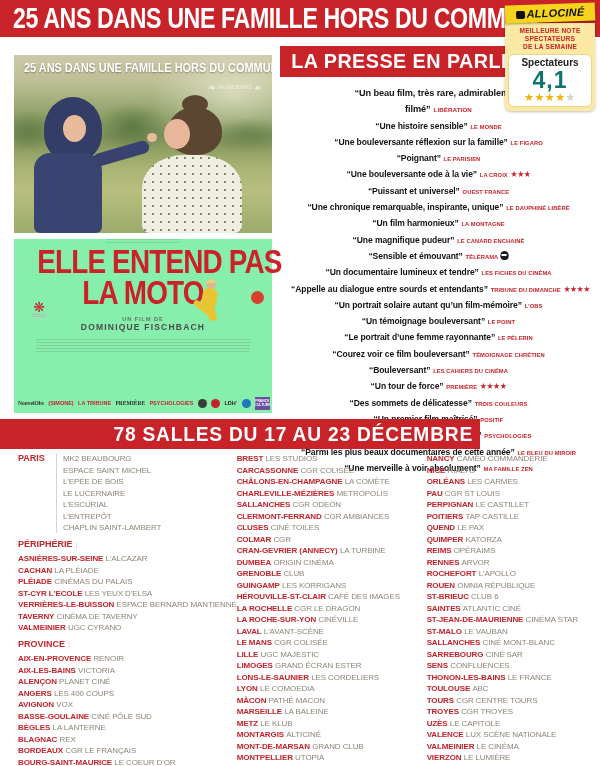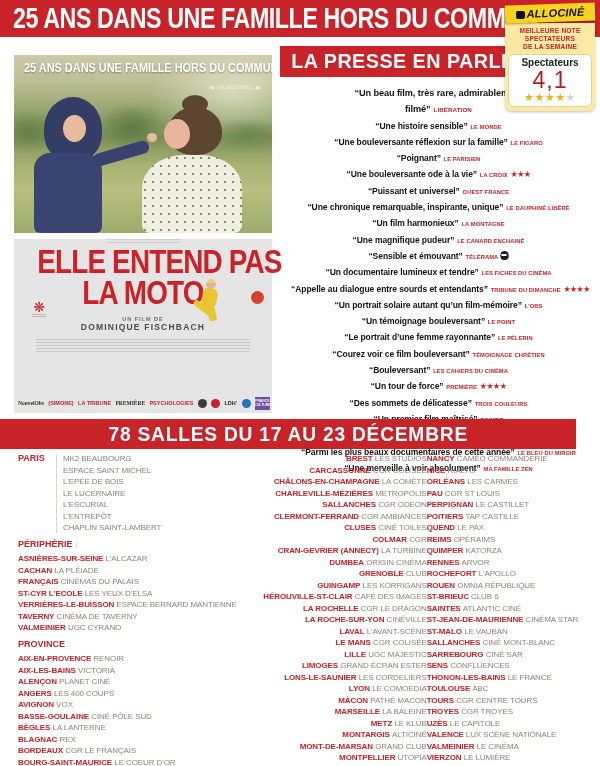--- a/index.html
+++ b/index.html
@@ -16,21 +16,21 @@
   .badge .brand{display:block;background:#f6d41d;color:#111;font-weight:bold;font-style:italic;
                 font-size:11px;text-align:center;padding:3px 2px;transform:rotate(-2deg);
                 box-shadow:0 1px 2px rgba(0,0,0,.35);letter-spacing:.2px;}
   .badge .brand .tick{display:inline-block;width:9px;height:8px;background:#111;border-radius:2px;
                 margin-right:2px;vertical-align:-1px;}
   .badge .card{background:#fbe9a4;border-radius:0 0 6px 6px;padding:4px 3px 4px;margin-top:1px;
                box-shadow:0 1px 3px rgba(0,0,0,.25);}
   .badge .tag{color:#c9232a;font-weight:bold;font-size:6.6px;text-align:center;line-height:8px;letter-spacing:.2px;}
   .badge .score{background:#fff;border:1px solid #e7d58f;border-radius:6px;margin-top:3px;padding:2px 0 3px;text-align:center;}
   .badge .aud{font-size:10px;font-weight:bold;color:#222;}
-  .badge .num{font-size:23px;font-weight:normal;color:#b91c1c;line-height:24px;letter-spacing:1px;}
+  .badge .num{font-size:23px;font-weight:bold;color:#0f766e;line-height:24px;letter-spacing:1px;}
   .badge .stars{font-size:11px;line-height:11px;letter-spacing:.5px;}
   .badge .stars .f{color:#f0b30a;} .badge .stars .e{color:#d3d3d3;}
 
   
   .poster{position:absolute;left:14px;top:55px;width:258px;height:352px;background:#fff;}
   .photo{position:relative;width:258px;height:178px;overflow:hidden;
     background:
       radial-gradient(120px 70px at 85% 22%, rgba(255,255,238,.5), rgba(255,255,238,0) 70%),
       linear-gradient(180deg,#cdc9ab 0%,#bdbf94 15%,#94a46d 32%,#7d9058 46%,#a7b272 62%,#b8bf80 76%,#9cab6c 100%);}
   .tree{position:absolute;border-radius:50%;filter:blur(1.5px);}
@@ -45,21 +45,21 @@
   .kid-hood{position:absolute;left:30px;top:42px;width:58px;height:64px;background:#343d66;border-radius:50% 50% 42% 42%;}
   .kid-face{position:absolute;left:49px;top:60px;width:23px;height:27px;background:#e9bb9d;border-radius:50%;}
   .kid-body{position:absolute;left:20px;top:98px;width:68px;height:80px;background:#3a4470;border-radius:16px 18px 6px 6px;}
   .kid-arm{position:absolute;left:78px;top:92px;width:58px;height:13px;background:#39426e;border-radius:7px;transform:rotate(-16deg);}
   .kid-hand{position:absolute;left:133px;top:78px;width:10px;height:9px;background:#e9bb9d;border-radius:50%;}
   .w-bun{position:absolute;right:64px;top:40px;width:26px;height:18px;background:#5d4631;border-radius:50%;}
   .w-hair{position:absolute;right:50px;top:52px;width:54px;height:48px;background:#5d4631;border-radius:50% 50% 45% 45%;}
   .w-face{position:absolute;right:82px;top:64px;width:26px;height:30px;background:#e8b79b;border-radius:50%;}
   .w-body{position:absolute;right:30px;top:100px;width:100px;height:78px;border-radius:42% 42% 8px 8px;
           background:radial-gradient(circle at 3px 3px,#77906a 1px,transparent 1.4px) 0 0/8px 8px,#f1eee1;}
-  .pwhite{position:relative;width:258px;height:174px;background:#e5e5e5;}
+  .pwhite{position:relative;width:258px;height:174px;background:#86efac;}
   .fp0{margin:6px 92px 2px;height:5px;opacity:.35;
        background:repeating-linear-gradient(180deg,rgba(90,90,90,.5) 0 1px,transparent 1px 3px);}
   .ptitle{color:#cb2129;font-weight:bold;text-align:center;font-size:34px;line-height:31px;
           transform:scaleX(.82);transform-origin:center;letter-spacing:-1px;white-space:nowrap;}
   .fest{position:absolute;left:18px;top:62px;color:#c3242b;font-size:14px;line-height:12px;text-align:center;}
   .fest .bar{width:14px;height:1px;background:#bbb;margin:1px auto;}
   .kboy{position:absolute;right:36px;top:40px;width:52px;height:46px;}
   .kboy .head{position:absolute;left:22px;top:0;width:10px;height:10px;border-radius:50%;
               background:linear-gradient(180deg,#e6d27a 45%,#e2b58e 45%);}
   .kboy .body{position:absolute;left:18px;top:9px;width:15px;height:20px;background:#e9c533;border-radius:6px;transform:rotate(10deg);}
@@ -90,29 +90,29 @@
   .pq{line-height:13.3px;white-space:nowrap;transform:scaleX(.93);transform-origin:center;color:#131313;}
   .pq:first-child{white-space:normal;max-width:232px;margin:0 auto;transform:none;}
   .qt{font-weight:bold;font-size:9.2px;letter-spacing:-.1px;}
   .qs{color:#c9232a;font-weight:bold;font-size:6.2px;margin-left:3px;letter-spacing:.1px;}
   .qstars{color:#c9232a;font-size:8.5px;margin-left:3px;letter-spacing:-.5px;}
   .qicon{display:inline-block;width:9px;height:9px;border-radius:50% 50% 45% 45%;background:#1c1c1c;
          margin-left:2px;vertical-align:-1px;position:relative;}
   .qicon::after{content:"";position:absolute;left:1.5px;top:3.5px;width:6px;height:2px;background:#fff;border-radius:1px;}
 
   
-  .salles{position:absolute;left:0;top:419px;width:576px;height:30px;background:#c9232a;
-          display:flex;align-items:center;justify-content:center;}
+  .salles{position:absolute;left:0;top:419px;width:480px;height:30px;background:#c9232a;
+          display:flex;align-items:center;justify-content:flex-end;}
   .salles .t{color:#fff;font-weight:bold;font-size:20px;letter-spacing:.8px;transform:scaleX(.96);white-space:nowrap;}
 
   
   .cols{position:absolute;left:0;top:453px;width:600px;bottom:0;display:flex;font-size:8px;}
   .col{line-height:11.5px;}
   .col1{flex:0 0 204px;padding-left:18px;}
-  .col2{flex:0 0 190px;text-align:right;}
+  .col2{flex:0 0 190px;}
   .col3{flex:1;}
   .city{color:#c3242b;font-weight:bold;letter-spacing:-.1px;}
   .venue{color:#8d8577;letter-spacing:-.1px;}
   .entry{white-space:nowrap;}
   .paris-block{display:flex;}
   .paris-block .sec-label{width:38px;}
   .vbar{width:1px;background:#d9d4c9;margin:1px 6px 1px 0;}
   .sec-label{color:#c3242b;font-weight:bold;font-size:9px;}
   .sec-head{margin:5px 0 3px;}
   .sec-head .sep{color:#d9d4c9;font-weight:normal;margin-left:3px;}
@@ -234,21 +234,21 @@
             <div class="venue entry">LE LUCERNAIRE</div>
             <div class="venue entry">L'ESCURIAL</div>
             <div class="venue entry">L'ENTREPÔT</div>
             <div class="venue entry">CHAPLIN SAINT-LAMBERT</div>
           </div>
       </div>
       <div class="sec-head"><span class="sec-label">PÉRIPHÉRIE</span><span class="sep">|</span></div>
       <div>
           <div class="entry"><span class="city">ASNIÈRES-SUR-SEINE</span> <span class="venue">L'ALCAZAR</span></div>
           <div class="entry"><span class="city">CACHAN</span> <span class="venue">LA PLÉIADE</span></div>
-          <div class="entry"><span class="city">FRANÇAIS</span> <span class="venue">CINÉMAS DU PALAIS</span></div>
+          <div class="entry"><span class="city">PLÉIADE</span> <span class="venue">CINÉMAS DU PALAIS</span></div>
           <div class="entry"><span class="city">ST-CYR L'ECOLE</span> <span class="venue">LES YEUX D'ELSA</span></div>
           <div class="entry"><span class="city">VERRIÈRES-LE-BUISSON</span> <span class="venue">ESPACE BERNARD MANTIENNE</span></div>
           <div class="entry"><span class="city">TAVERNY</span> <span class="venue">CINÉMA DE TAVERNY</span></div>
           <div class="entry"><span class="city">VALMEINIER</span> <span class="venue">UGC CYRANO</span></div>
         </div>
       <div class="sec-head"><span class="sec-label">PROVINCE</span><span class="sep">|</span></div>
       <div>
           <div class="entry"><span class="city">AIX-EN-PROVENCE</span> <span class="venue">RENOIR</span></div>
           <div class="entry"><span class="city">AIX-LES-BAINS</span> <span class="venue">VICTORIA</span></div>
           <div class="entry"><span class="city">ALENÇON</span> <span class="venue">PLANET CINÉ</span></div>
@@ -291,22 +291,22 @@
         <div class="entry"><span class="city">MONTPELLIER</span> <span class="venue">UTOPIA</span></div>
       </div>
     <div class="col col3">
         <div class="entry"><span class="city">NANCY</span> <span class="venue">CAMÉO COMMANDERIE</span></div>
         <div class="entry"><span class="city">NICE</span> <span class="venue">RIALTO</span></div>
         <div class="entry"><span class="city">ORLÉANS</span> <span class="venue">LES CARMES</span></div>
         <div class="entry"><span class="city">PAU</span> <span class="venue">CGR ST LOUIS</span></div>
         <div class="entry"><span class="city">PERPIGNAN</span> <span class="venue">LE CASTILLET</span></div>
         <div class="entry"><span class="city">POITIERS</span> <span class="venue">TAP CASTILLE</span></div>
         <div class="entry"><span class="city">QUEND</span> <span class="venue">LE PAX</span></div>
+        <div class="entry"><span class="city">QUIMPER</span> <span class="venue">KATORZA</span></div>
         <div class="entry"><span class="city">REIMS</span> <span class="venue">OPÉRAIMS</span></div>
-        <div class="entry"><span class="city">QUIMPER</span> <span class="venue">KATORZA</span></div>
         <div class="entry"><span class="city">RENNES</span> <span class="venue">ARVOR</span></div>
         <div class="entry"><span class="city">ROCHEFORT</span> <span class="venue">L'APOLLO</span></div>
         <div class="entry"><span class="city">ROUEN</span> <span class="venue">OMNIA RÉPUBLIQUE</span></div>
         <div class="entry"><span class="city">ST-BRIEUC</span> <span class="venue">CLUB 6</span></div>
         <div class="entry"><span class="city">SAINTES</span> <span class="venue">ATLANTIC CINÉ</span></div>
         <div class="entry"><span class="city">ST-JEAN-DE-MAURIENNE</span> <span class="venue">CINÉMA STAR</span></div>
         <div class="entry"><span class="city">ST-MALO</span> <span class="venue">LE VAUBAN</span></div>
         <div class="entry"><span class="city">SALLANCHES</span> <span class="venue">CINÉ MONT-BLANC</span></div>
         <div class="entry"><span class="city">SARREBOURG</span> <span class="venue">CINÉ SAR</span></div>
         <div class="entry"><span class="city">SENS</span> <span class="venue">CONFLUENCES</span></div>

